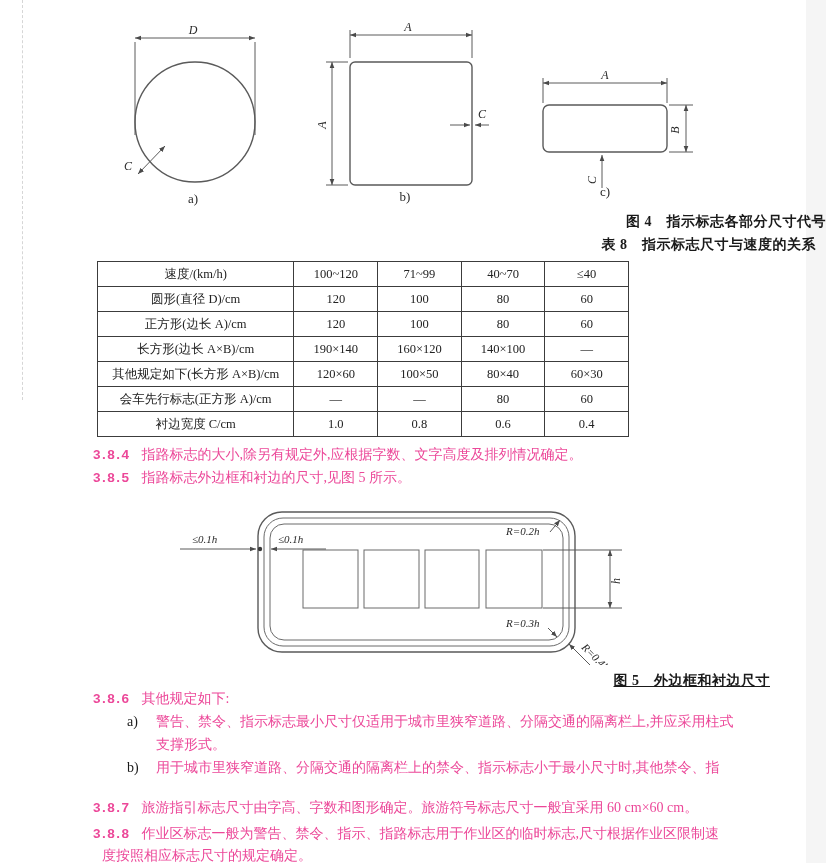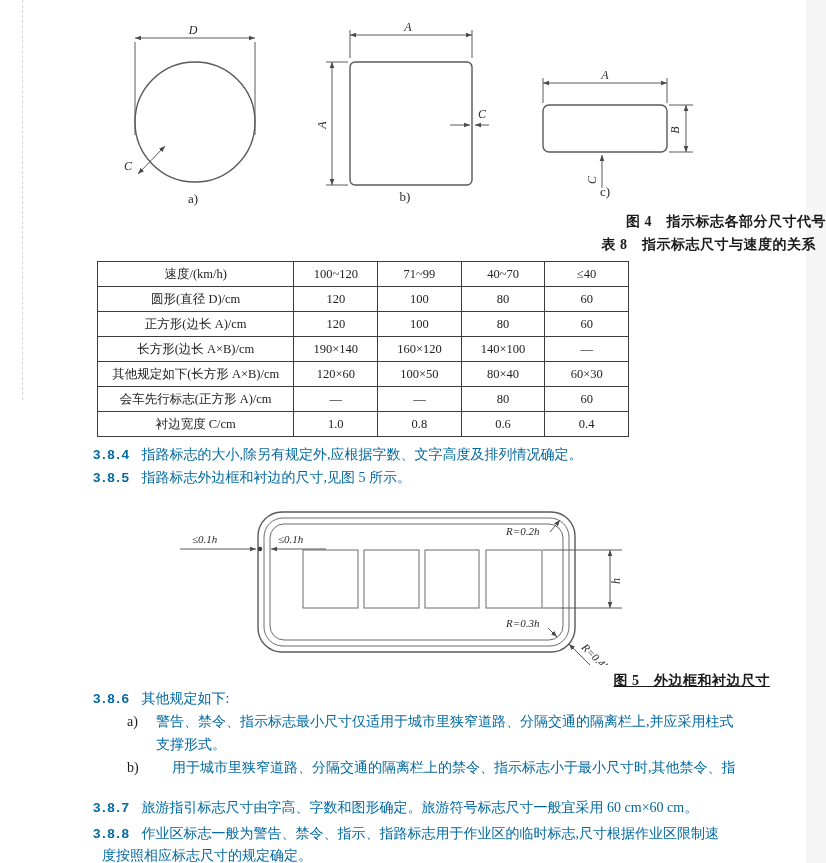--- a/index.html
+++ b/index.html
@@ -1,21 +1,21 @@
 <!DOCTYPE html>
 <html><head>
 <meta charset="utf-8">
 <style>
   html,body{margin:0;padding:0;background:#ffffff;}
   .page{position:relative;width:826px;height:863px;background:#ffffff;overflow:hidden;
         font-family:"Liberation Serif","DejaVu Serif",serif;color:#1a1a1a;}
   .scan-left{position:absolute;left:22px;top:0;height:400px;width:0;border-left:1px dashed #c6c6c6;opacity:.7;}
   .scan-right{position:absolute;left:806px;top:0;width:20px;height:863px;background:#f5f5f5;}
   .caption{position:absolute;font-weight:bold;font-size:14px;text-align:right;white-space:nowrap;letter-spacing:.5px;}
-  .sec-line{position:absolute;font-size:14px;line-height:16px;white-space:nowrap;color:#0369a1;}
+  .sec-line{position:absolute;font-size:14px;line-height:16px;white-space:nowrap;color:#ec4899;}
   .sec-num{font-weight:bold;letter-spacing:1.5px;margin-right:11px;font-family:"Liberation Sans","DejaVu Sans",sans-serif;font-size:13.5px;}
   .item-label{position:absolute;font-size:14px;line-height:16px;}
   table.spec{position:absolute;left:97px;top:261px;width:532px;border-collapse:collapse;table-layout:fixed;}
   table.spec td{border:1px solid #3c3c3c;height:24px;text-align:center;vertical-align:middle;
                 font-size:12.5px;padding:0;color:#222;}
   svg text{font-family:"Liberation Serif","DejaVu Serif",serif;font-style:italic;font-size:12px;fill:#2a2a2a;}
   svg text.plain{font-style:normal;font-size:13px;}
   svg text.small{font-size:11px;}
   .dim{stroke:#5a5a5a;stroke-width:1;fill:none;}
   .sign{stroke:#5a5a5a;stroke-width:1.4;fill:none;}
@@ -182,21 +182,21 @@
 
   <div class="sec-line" style="left:93px;top:691px;">
     <span class="sec-num">3.8.6</span><span>其他规定如下:</span>
   </div>
 
   <div class="item-label" style="left:127px;top:714px;">a)</div>
   <div class="sec-line" style="left:156px;top:714px;">警告、禁令、指示标志最小尺寸仅适用于城市里狭窄道路、分隔交通的隔离栏上,并应采用柱式</div>
   <div class="sec-line" style="left:156px;top:737px;">支撑形式。</div>
 
   <div class="item-label" style="left:127px;top:760px;">b)</div>
-  <div class="sec-line" style="left:172px;top:760px;">用于城市里狭窄道路、分隔交通的隔离栏上的禁令、指示标志小于最小尺寸时,其他禁令、指</div>
+  <div class="sec-line" style="left:156px;top:760px;">用于城市里狭窄道路、分隔交通的隔离栏上的禁令、指示标志小于最小尺寸时,其他禁令、指</div>
 
   <div class="sec-line" style="left:93px;top:800px;">
     <span class="sec-num">3.8.7</span><span>旅游指引标志尺寸由字高、字数和图形确定。旅游符号标志尺寸一般宜采用 60 cm×60 cm。</span>
   </div>
 
   <div class="sec-line" style="left:93px;top:826px;">
     <span class="sec-num">3.8.8</span><span>作业区标志一般为警告、禁令、指示、指路标志用于作业区的临时标志,尺寸根据作业区限制速</span>
   </div>
   <div class="sec-line" style="left:102px;top:848px;">度按照相应标志尺寸的规定确定。</div>
 </div>

